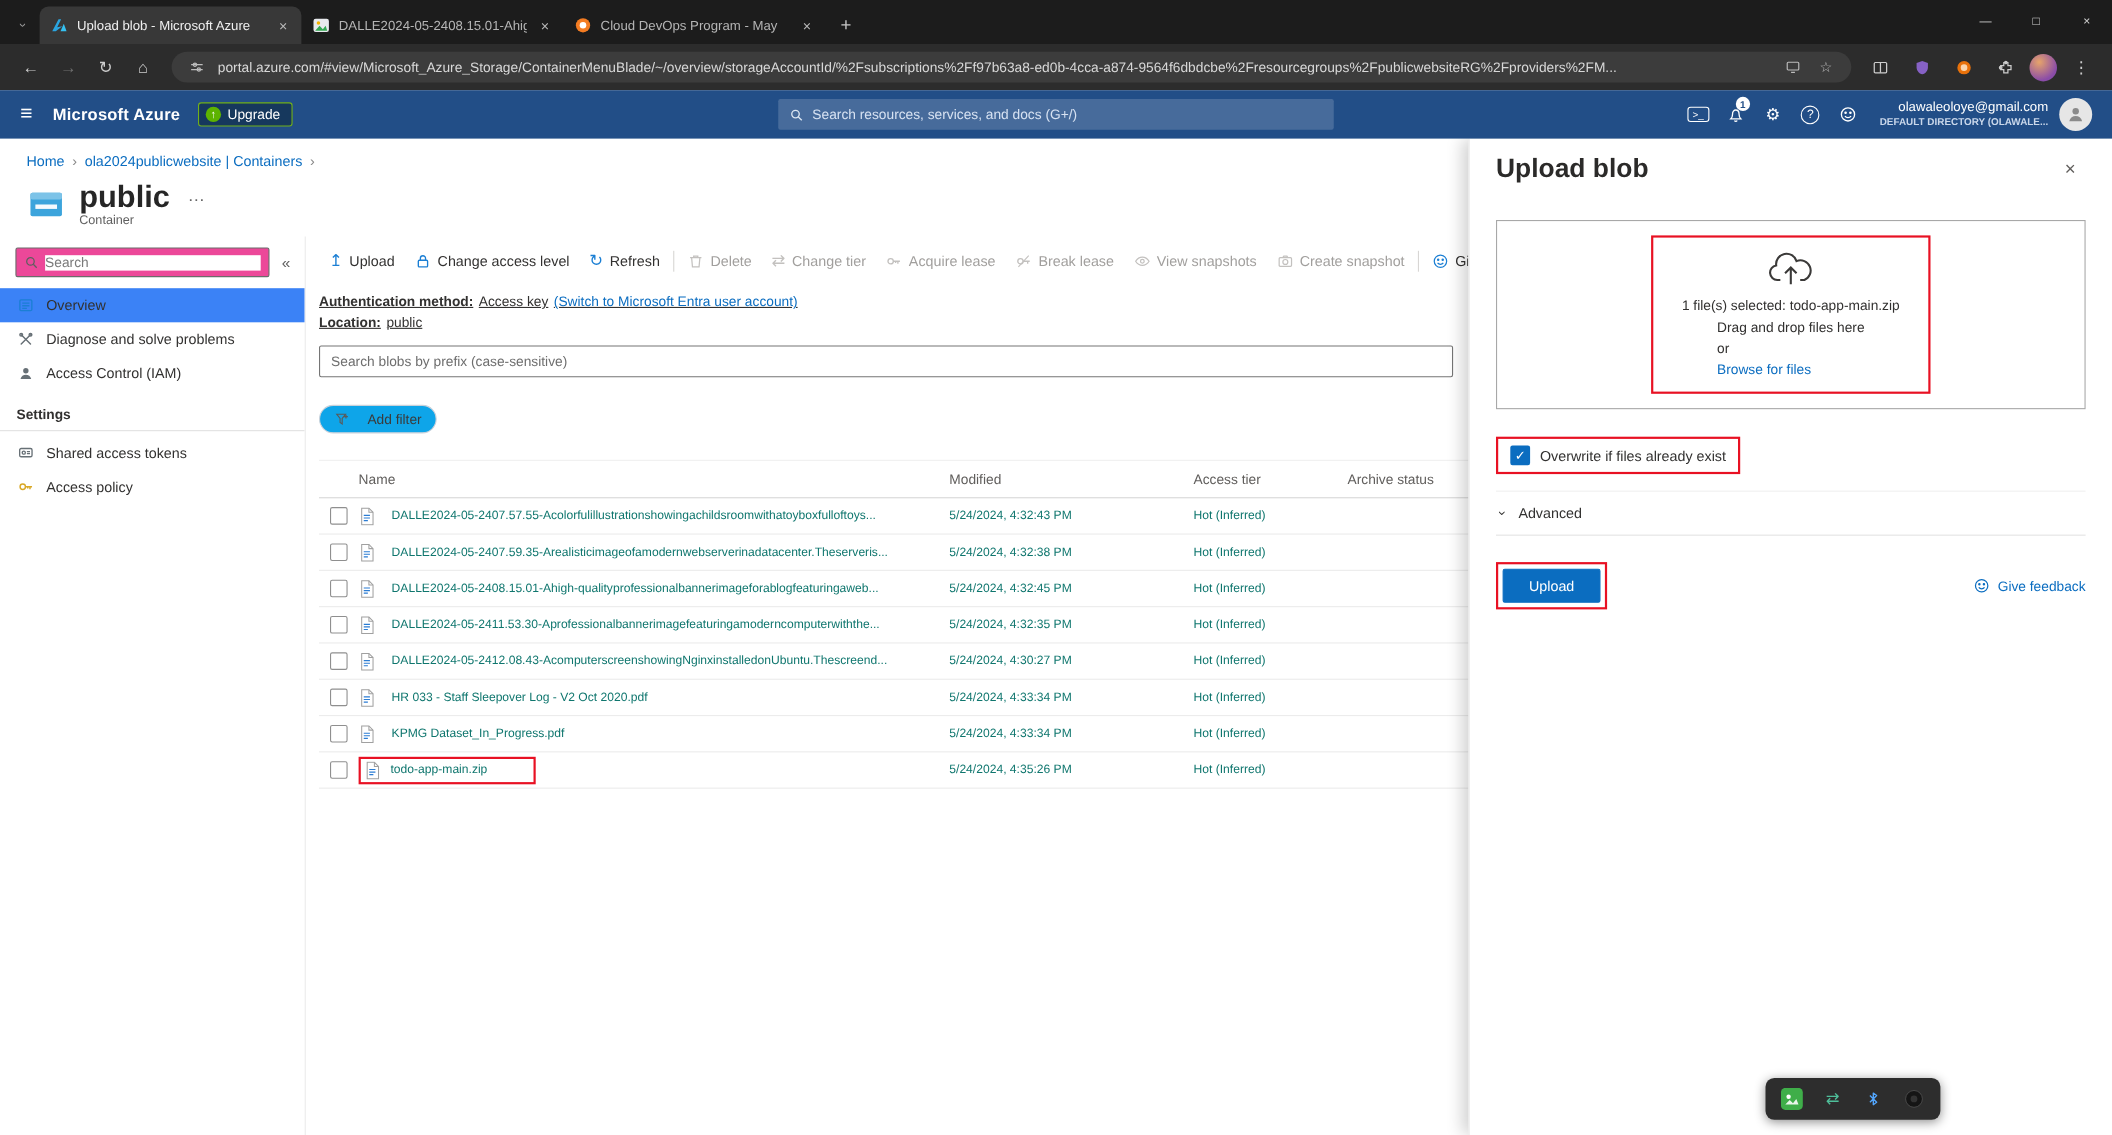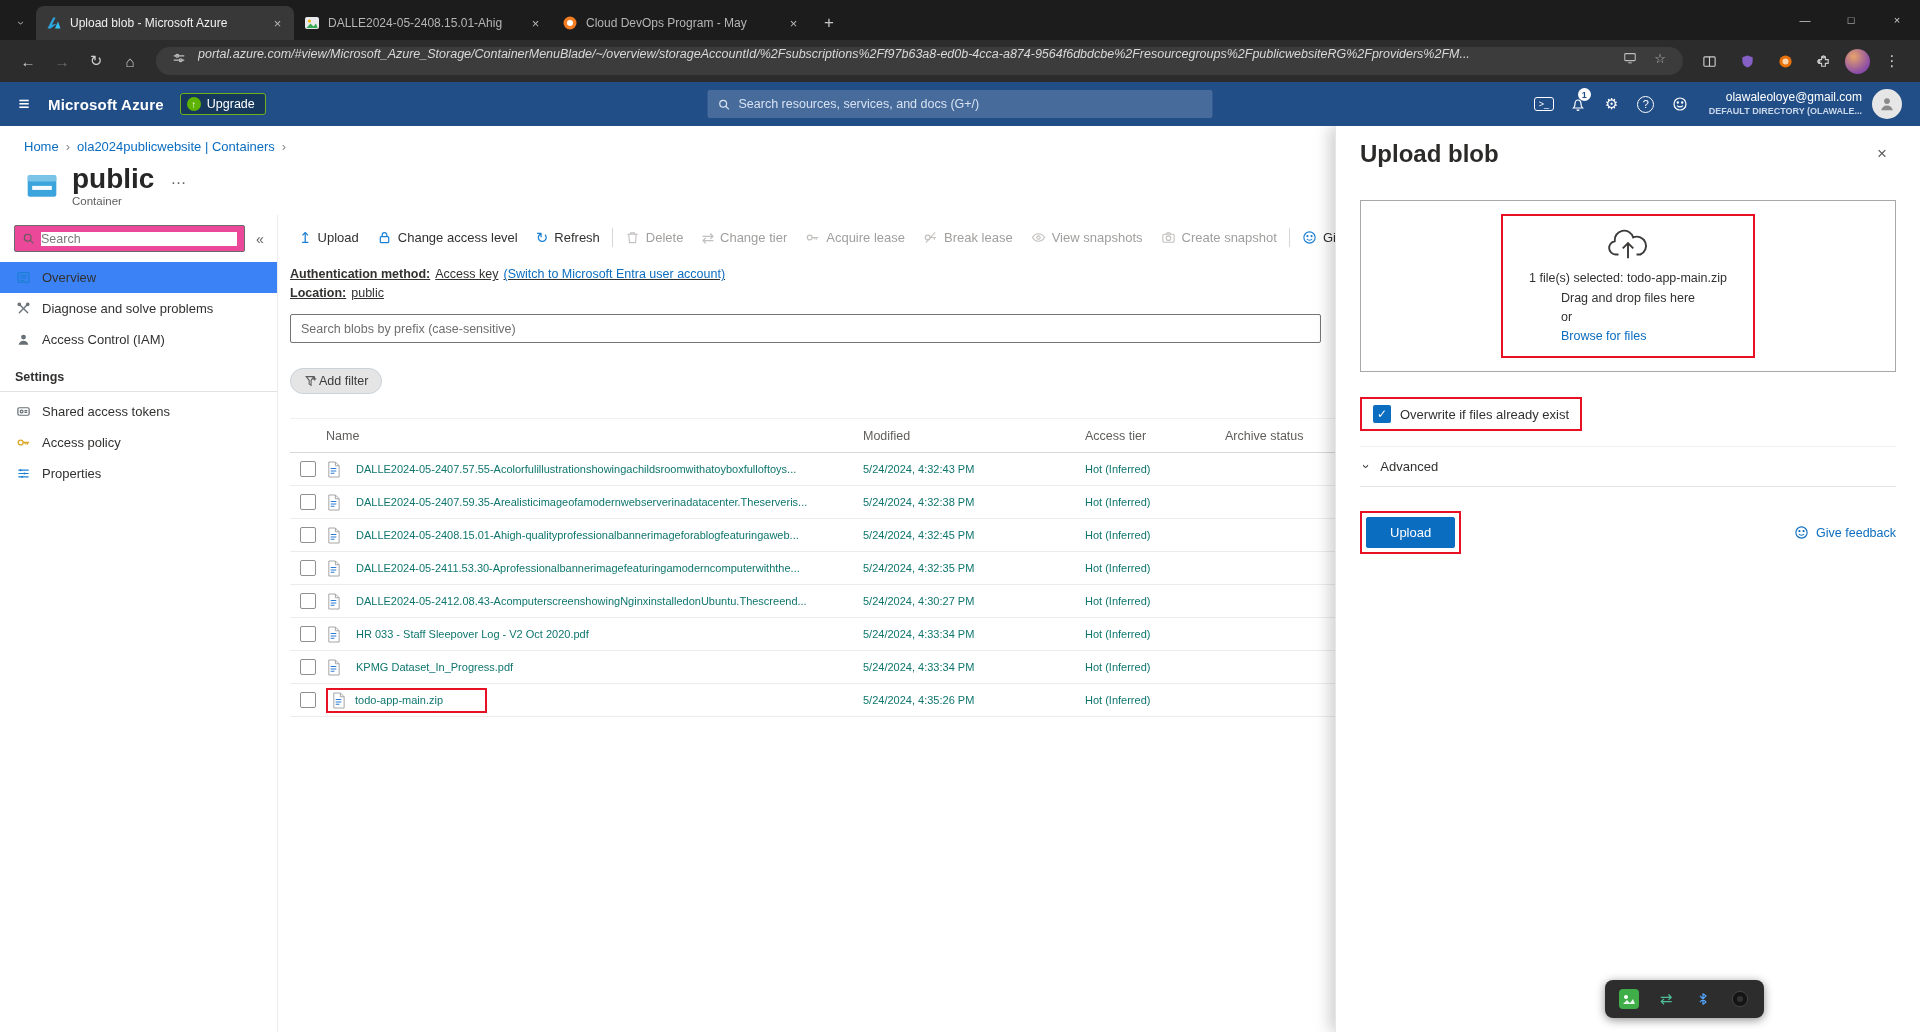--- a/index.html
+++ b/index.html
@@ -3,33 +3,33 @@
 <meta charset="utf-8">
 <title>recreation</title>
 <style>
   * { margin:0; padding:0; box-sizing:border-box; }
   body { font-family:"Liberation Sans","DejaVu Sans",sans-serif; background:#000; }
   .screen { width:1920px; height:1032px; display:flex; flex-direction:column; background:#fff; position:relative; overflow:hidden; }
 
   
   .tabbar { height:40px; background:#1c1c1c; display:flex; align-items:flex-end; padding:0 0 0 6px; flex:0 0 auto; }
   .tab-search-btn { width:30px; height:34px; display:flex; align-items:center; justify-content:center; color:#9a9a9a; font-size:12px; }
-  .tab { width:258px; height:34px; display:flex; align-items:center; gap:8px; padding:0 8px 0 10px; font-size:12px; color:#b5b5b5; border-radius:8px 8px 0 0; }
+  .tab { width:238px; height:34px; display:flex; align-items:center; gap:8px; padding:0 8px 0 10px; font-size:12px; color:#b5b5b5; border-radius:8px 8px 0 0; }
   .tab.active { background:#383838; color:#f0f0f0; }
   .tab-title { flex:1; white-space:nowrap; overflow:hidden; }
   .tab-close { width:17px; height:17px; border-radius:3px; display:flex; align-items:center; justify-content:center; font-size:13px; color:#b9b9b9; flex:0 0 auto; }
   .favicon { width:16px; height:16px; flex:0 0 auto; display:flex; }
   .newtab-btn { width:30px; height:30px; margin:0 0 2px 4px; display:flex; align-items:center; justify-content:center; color:#c5c5c5; font-size:17px; }
   .win-controls { margin-left:auto; display:flex; align-self:stretch; }
   .win-btn { width:46px; display:flex; align-items:center; justify-content:center; color:#cfcfcf; font-size:11px; }
 
   .navbar { height:42px; background:#2c2c2c; display:flex; align-items:center; padding:0 12px; gap:2px; flex:0 0 auto; }
   .nav-btn { width:32px; height:32px; border-radius:5px; display:flex; align-items:center; justify-content:center; color:#cdcdcd; font-size:15px; }
   .nav-btn.dim { color:#6f6f6f; }
-  .omnibox { flex:1; height:28px; margin:0 8px; background:#3c3c3c; border-radius:15px; display:flex; align-items:flex-start; padding:0 12px; gap:8px; min-width:0;font-style:italic; }
+  .omnibox { flex:1; height:28px; margin:0 8px; background:#3c3c3c; border-radius:15px; display:flex; align-items:center; padding:0 12px; gap:8px; min-width:0; }
   .omnibox .url { flex:1; color:#d8d8d8; font-size:12.5px; white-space:nowrap; overflow:hidden; }
   .ombtn { width:22px; height:22px; display:flex; align-items:center; justify-content:center; color:#bdbdbd; font-size:13px; flex:0 0 auto; }
   .nav-right { display:flex; align-items:center; gap:6px; }
   .avatar-sm { width:25px; height:25px; border-radius:50%; background:radial-gradient(circle at 35% 30%, #e7a46a, #8a4ca8 70%); }
 
   
   .azhdr { height:44px; background:#224e87; display:flex; align-items:center; color:#fff; position:relative; flex:0 0 auto; }
   .az-burger { width:48px; height:44px; display:flex; align-items:center; justify-content:center; font-size:19px; }
   .az-brand { font-size:15px; font-weight:bold; letter-spacing:.2px; white-space:nowrap; }
   .az-upgrade { margin-left:16px; display:flex; align-items:center; gap:6px; border:1px solid #71b01a; background:#16385d; border-radius:3px; padding:3px 10px 3px 6px; font-size:12.5px; }
@@ -81,21 +81,21 @@
   .cmd.disabled { color:#a19f9d; }
   .cmd.disabled .ic { color:#c3c1bf; }
   .cmd-sep { width:1px; height:19px; background:#d8d6d4; margin:0 3px; flex:0 0 auto; }
   .info-lines { margin-top:9px; font-size:12.5px; color:#323130; line-height:19px;text-decoration:underline; }
   .info-lines .b { font-weight:bold; margin-right:5px; }
   .info-lines .v { margin-right:5px; }
   .info-lines a { color:#0b6dc0; text-decoration:none; }
   .blob-search { margin-top:11px; width:calc(100% - 14px); height:29px; border:1px solid #757575; border-radius:2px; padding:0 10px; font-size:12.5px; font-family:inherit; color:#323130; outline:none; }
   .blob-search::placeholder { color:#6e6e6e; }
   .filter-row { margin-top:25px; }
-  .add-filter { display:inline-flex; align-items:center; gap:1px; border:1px solid #c9d1da; background:#e5e5e5; border-radius:14px; padding:5px 13px; font-size:12.5px; color:#3b3b3b; }
+  .add-filter { display:inline-flex; align-items:center; gap:16px; border:1px solid #c9d1da; background:#0ea5e9; border-radius:14px; padding:5px 13px; font-size:12.5px; color:#3b3b3b; }
 
   .table { margin-top:24px; margin-right:0; }
   .thead, .trow { display:grid; grid-template-columns:36px 30px 1fr 222px 140px 110px; align-items:center; }
   .thead { height:35px; color:#605e5c; font-size:12.5px; border-top:1px solid #f0f0f0; border-bottom:1px solid #d8d8d8; }
   .th-name { grid-column:2 / 4; }
   .trow { height:33px; border-bottom:1px solid #ececec; font-size:11px; color:#0f766e; }
   .cbcell { display:flex; justify-content:center; }
   .cb { width:16px; height:16px; border:1px solid #8f8f8f; border-radius:2px; background:#fff; }
   .fic { display:flex; }
   .bname { white-space:nowrap; overflow:hidden; text-overflow:ellipsis; padding-right:12px; }
@@ -366,31 +366,20 @@
             <span>Shared access tokens</span>
           </div>
           <div class="sb-item">
             <span class="sb-ic">
               <svg width="15" height="15" viewBox="0 0 16 16" fill="none" stroke="#d9a826" stroke-width="1.4">
                   <circle cx="5" cy="8" r="2.6"></circle>
                   <path d="M7.6 8H14M12 8v2.4M9.8 8v1.8"></path>
                 </svg>
             </span>
             <span>Access policy</span>
-          </div>
-          <div class="sb-item">
-            <span class="sb-ic">
-              <svg width="15" height="15" viewBox="0 0 16 16" stroke="#1b7fd4" stroke-width="1.3" fill="none" stroke-linecap="round">
-                  <path d="M3 4.5h10M3 8h10M3 11.5h10"></path>
-                  <circle cx="5" cy="4.5" r="1.1" fill="#1b7fd4" stroke="none"></circle>
-                  <circle cx="9" cy="8" r="1.1" fill="#1b7fd4" stroke="none"></circle>
-                  <circle cx="6.5" cy="11.5" r="1.1" fill="#1b7fd4" stroke="none"></circle>
-                </svg>
-            </span>
-            <span>Properties</span>
           </div>
         </div>
 
         <div class="content">
 
           <div class="cmdbar">
             <div class="cmd">
               <span class="ic">↥</span>
               <span>Upload</span>
             </div>

